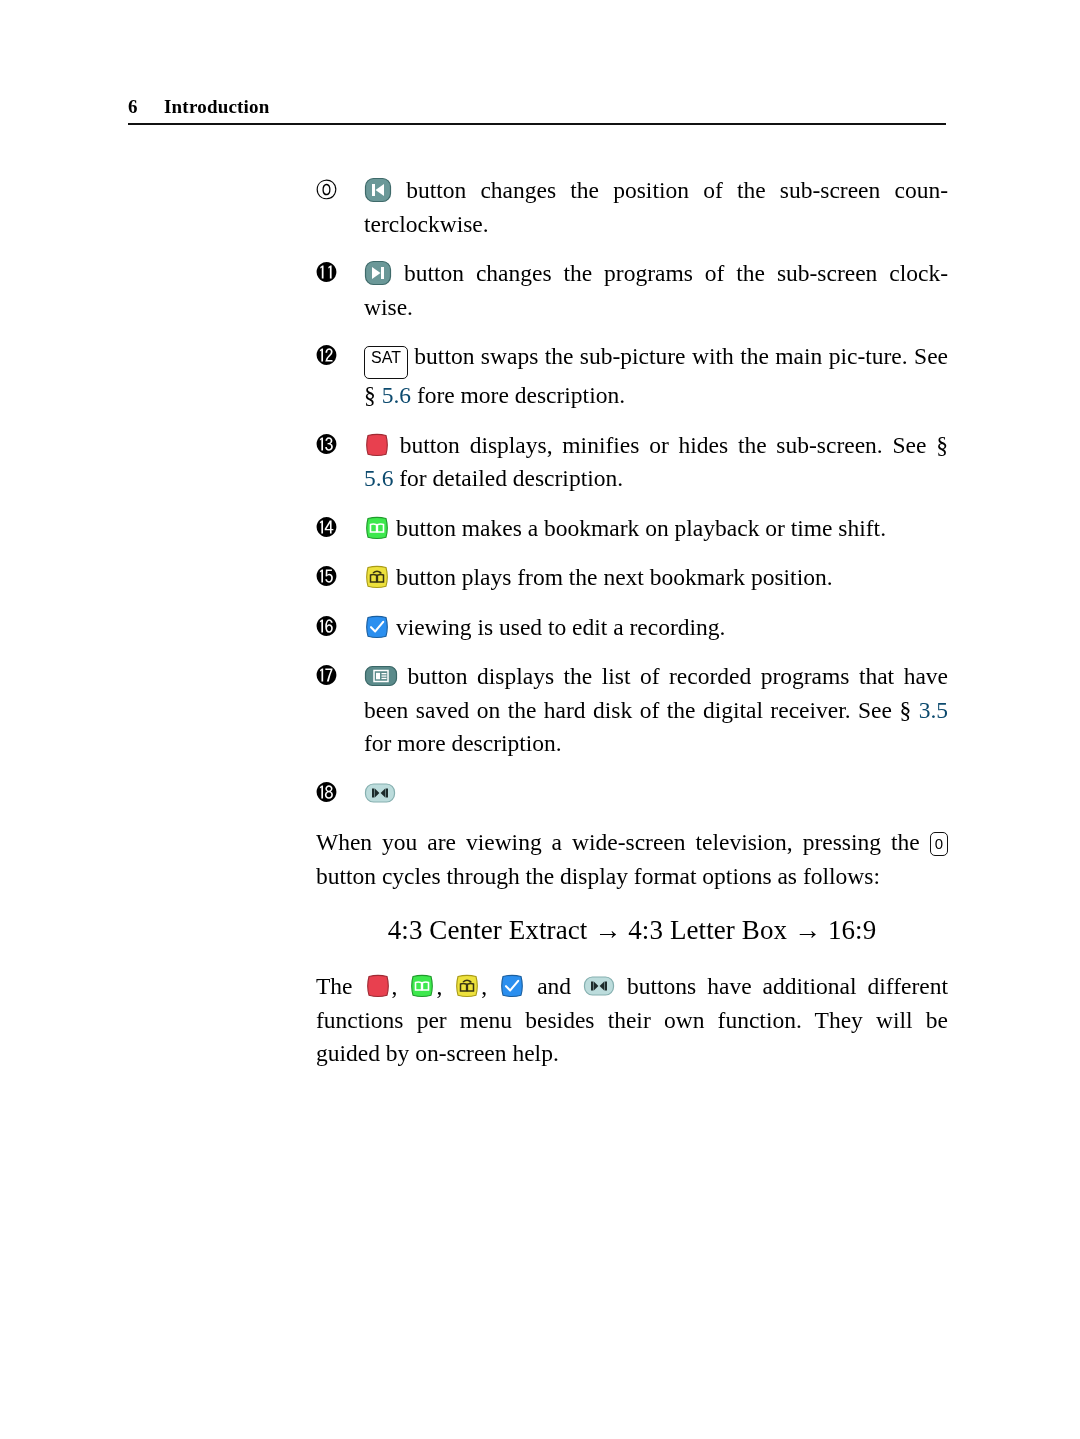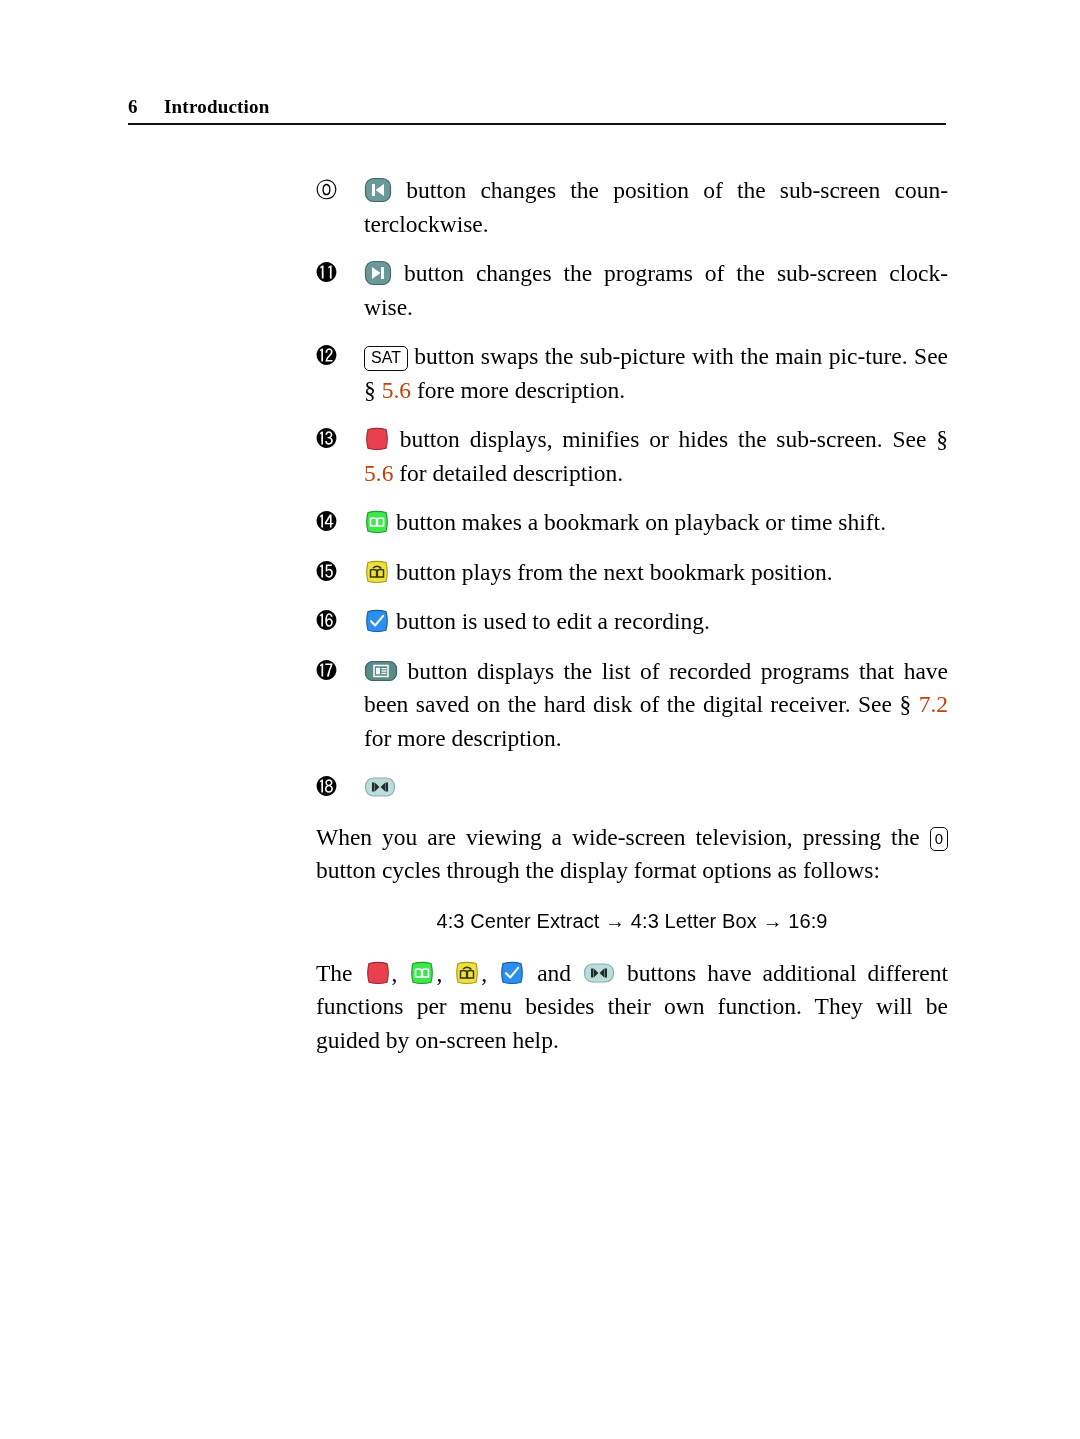--- a/index.html
+++ b/index.html
@@ -78,40 +78,40 @@
     line-height: 33.5px;
     text-align: left;
     font-family: "DejaVu Sans", sans-serif;
   }
   .item p { text-align: justify; margin-top: 16px; }
 
   .para { margin-bottom: 12px; }
   .para.tight { margin-bottom: 14px; }
 
   
-  .ref { color: #c2410c; }
+  .ref { color: #0c4a6e; }
 
   
   .format-line {
-    font-family: Liberation Sans, sans-serif;
-    font-size: 20px;
+    font-family: Liberation Serif, serif;
+    font-size: 27px;
     text-align: center;
     margin: 22px 0 24px 0;
     letter-spacing: .1px;
   }
 
   
   .keycap {
     display: inline-block;
     border: 1.4px solid #111;
     border-radius: 5px;
     font-family: "Liberation Sans", "DejaVu Sans", sans-serif;
     font-size: 16px;
     line-height: 1;
-    padding: 3px 6px 4px 6px;
+    padding: 3px 6px 12px 6px;
     vertical-align: 1px;
     white-space: nowrap;
   }
   .keycap.num {
     padding: 3px 4px 4px 4px;
     font-size: 15px;
   }
 
   
   .ico {
@@ -194,35 +194,35 @@
               </g>
               <path d="M16.2 7.4 L18 9.3 L15.3 9.8 Z" fill="#3a3412"></path>
             </svg></span><span> button plays from the next bookmark position.</span></p>
     </div>
 
     <div class="item">
       <span class="marker">⓰</span>
       <p><span class="ico"><svg width="26" height="26" viewBox="0 0 26 26">
               <path d="M4 3.5 Q13 1.2 22 3.5 Q24.6 13 22 22.2 Q13 24.8 4 22.2 Q1.4 13 4 3.5 Z" fill="#2b8fef" stroke="#1a5e9e" stroke-width="1.1"></path>
               <path d="M7 13.2 L11.2 17.4 L19.2 7.8" fill="none" stroke="#ffffff" stroke-width="2.1" stroke-linecap="round" stroke-linejoin="round"></path>
-            </svg></span><span> button is used to edit a recording.</span></p>
+            </svg></span><span> viewing is used to edit a recording.</span></p>
     </div>
 
     <div class="item">
       <span class="marker">⓱</span>
       <p><span class="ico"><svg width="34" height="26" viewBox="0 0 34 26">
               <rect x="1.5" y="3.5" width="31" height="19" rx="7" ry="7" fill="#5a8a8a" stroke="#3a6666" stroke-width="1.2"></rect>
               <rect x="10" y="7.5" width="14" height="11" fill="none" stroke="#ffffff" stroke-width="1.5"></rect>
               <rect x="12" y="9.8" width="4" height="6.5" fill="#ffffff"></rect>
               <g fill="#ffffff">
                 <rect x="17.5" y="10" width="5" height="1.3"></rect>
                 <rect x="17.5" y="12.4" width="5" height="1.3"></rect>
                 <rect x="17.5" y="14.8" width="5" height="1.3"></rect>
               </g>
-            </svg></span><span> button displays the list of recorded programs that have been saved on the hard disk of the digital receiver. See § </span><span class="ref">7.2</span><span> for more description.</span></p>
+            </svg></span><span> button displays the list of recorded programs that have been saved on the hard disk of the digital receiver. See § </span><span class="ref">3.5</span><span> for more description.</span></p>
     </div>
 
     <div class="item">
       <span class="marker">⓲</span>
       <p><span class="ico"><svg width="32" height="26" viewBox="0 0 32 26">
               <rect x="1.5" y="4" width="29" height="18" rx="8" ry="8" fill="#bcdcdc" stroke="#86b0b0" stroke-width="1.2"></rect>
               <g fill="#1d2b2b">
                 <rect x="8" y="8.5" width="2.4" height="9"></rect>
                 <rect x="21.6" y="8.5" width="2.4" height="9"></rect>
                 <path d="M10.8 8.5 L10.8 17.5 L15.4 13 Z"></path>

